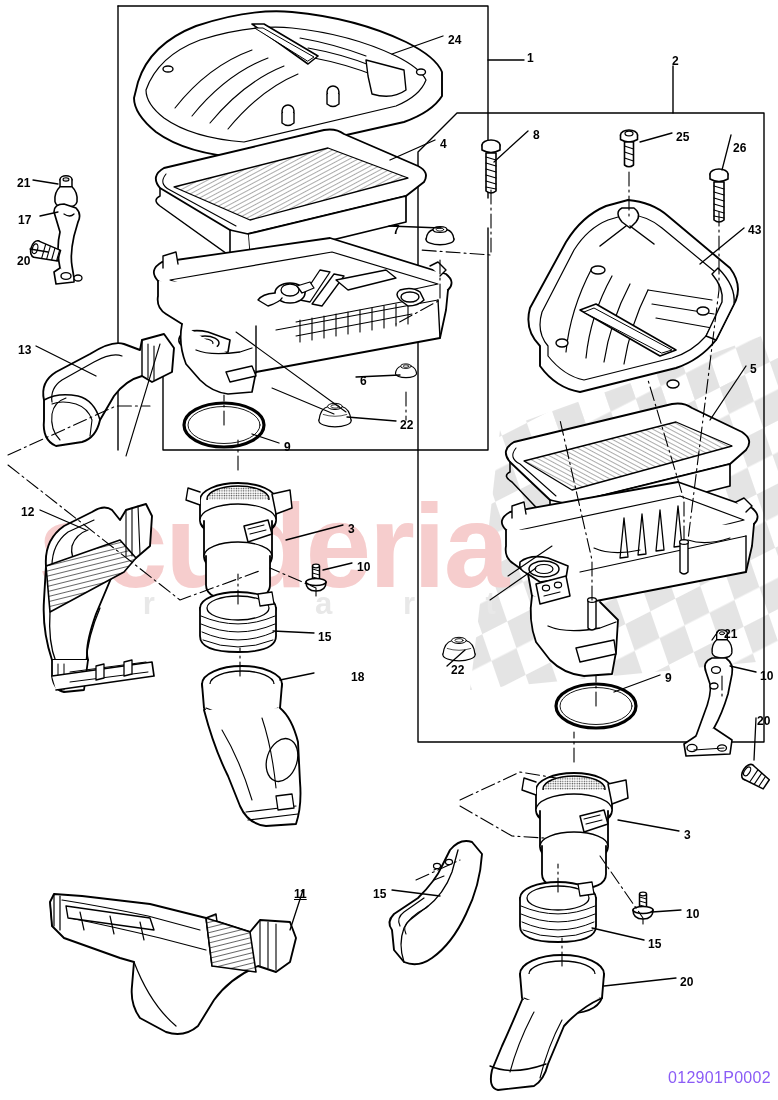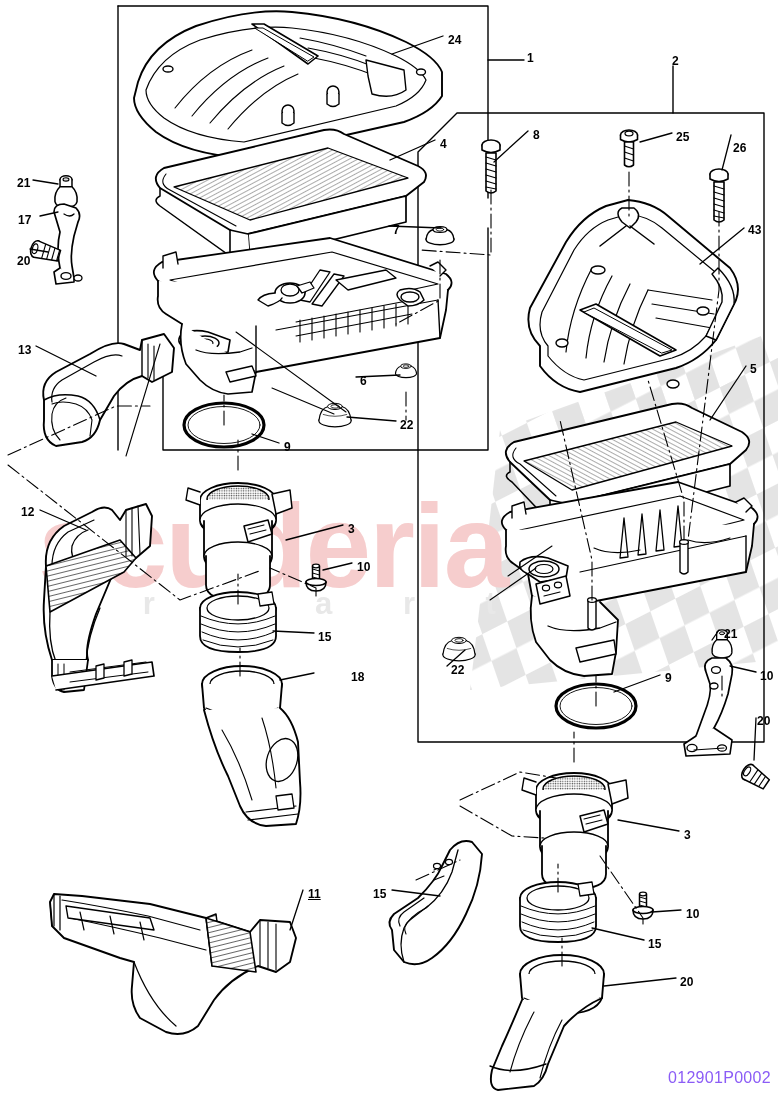--- a/index.html
+++ b/index.html
@@ -560,21 +560,21 @@
     <div class="lbl" style="left:684px;top:829px;">3</div>
     <div class="lbl" style="left:440px;top:138px;">4</div>
     <div class="lbl" style="left:750px;top:363px;">5</div>
     <div class="lbl" style="left:360px;top:375px;">6</div>
     <div class="lbl" style="left:393px;top:224px;">7</div>
     <div class="lbl" style="left:533px;top:129px;">8</div>
     <div class="lbl" style="left:284px;top:441px;">9</div>
     <div class="lbl" style="left:665px;top:672px;">9</div>
     <div class="lbl" style="left:357px;top:561px;">10</div>
     <div class="lbl" style="left:686px;top:908px;">10</div>
-    <div class="lbl" style="left:308px;top:888px;text-decoration:underline;">11</div>
+    <div class="lbl" style="left:294px;top:888px;text-decoration:underline;">11</div>
     <div class="lbl" style="left:21px;top:506px;text-align:center;">12</div>
     <div class="lbl" style="left:18px;top:344px;">13</div>
     <div class="lbl" style="left:373px;top:888px;">15</div>
     <div class="lbl" style="left:318px;top:631px;">15</div>
     <div class="lbl" style="left:648px;top:938px;">15</div>
     <div class="lbl" style="left:18px;top:214px;">17</div>
     <div class="lbl" style="left:760px;top:670px;">10</div>
     <div class="lbl" style="left:318px;top:671px;margin-left:33px;">18</div>
     <div class="lbl" style="left:680px;top:976px;">20</div>
     <div class="lbl" style="left:17px;top:255px;">20</div>

